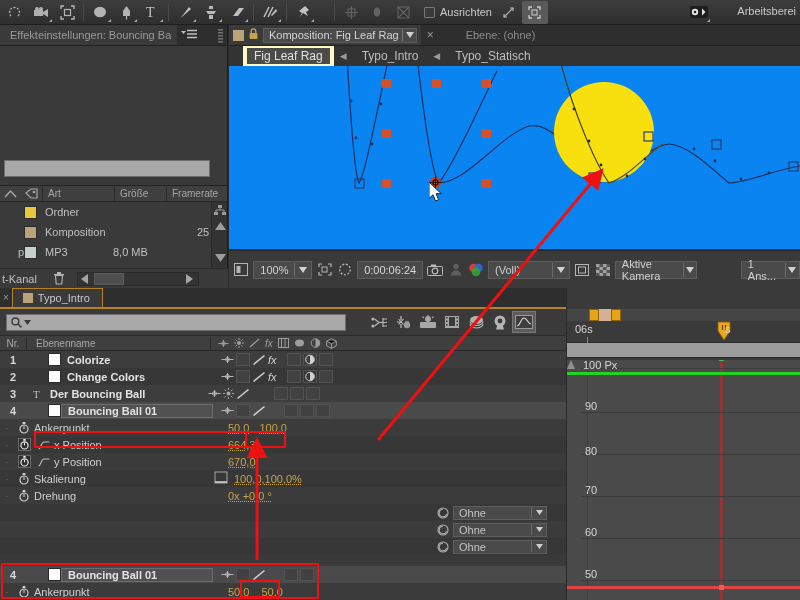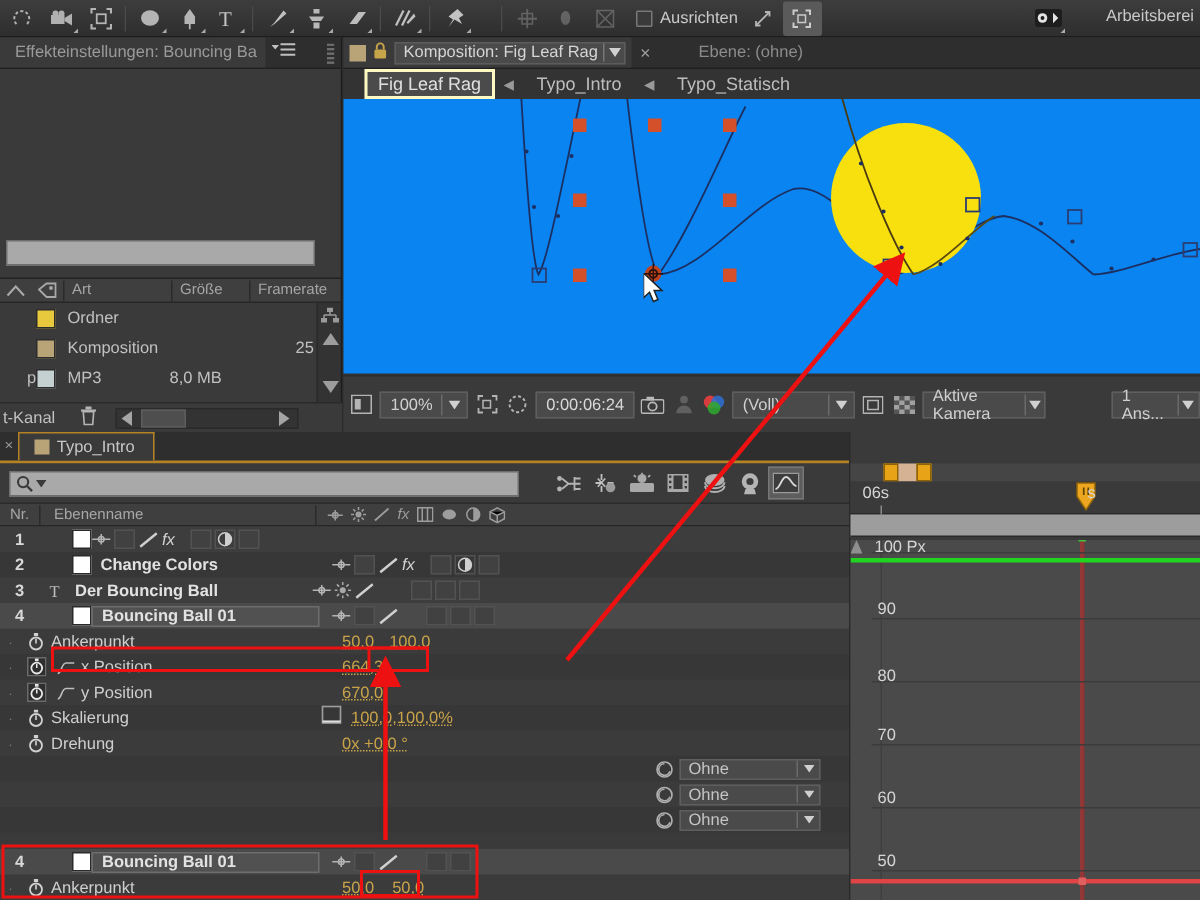--- a/index.html
+++ b/index.html
@@ -103,21 +103,21 @@
     background:#4a4a4a; border:1px solid #5c5c5c; height:15px;
     display:flex; align-items:center; padding:0 2px 0 5px; color:#d5d5d5; font-size:11px;
   }
   #comp-close { color:#9b9b9b; margin:0 6px; font-size:12px; }
   #ebene-label { color:#8c8c8c; font-size:11px; margin-left:26px; }
   #comp-breadcrumb {
     height:20px; display:flex; align-items:center; gap:0px;
     background:#333333; padding-left:14px; font-size:12px; color:#bdbdbd;
   }
   .crumb-cur {
-    background:#4b4b4b; border:2px solid #fef9c3; padding:1px 7px; color:#e0e0e0;
+    background:#4b4b4b; border:4px solid #fef9c3; padding:1px 7px; color:#e0e0e0;
   }
   .crumb { padding:1px 9px; color:#bdbdbd; }
   .crumb-sep { color:#9a9a9a; font-size:9px; }
   #canvas {
     position:absolute; left:0; top:41px; width:571px; height:183px;
     background:#0a84f0; overflow:hidden;
   }
   #comp-bottombar {
     position:absolute; left:0; bottom:0; width:571px; height:38px;
     background:#3a3a3a; display:flex; align-items:center; gap:4px; padding-left:4px;
@@ -761,20 +761,21 @@
           </svg>
       </span>
       <span style="width:6px;border-left:1px solid #2b2b2b;height:13px;margin-left:auto;"></span>
       <span style="width:146px;padding-left:4px;">Übergeordnet</span>
     </div>
 
     <div class="lrow even">
       <span class="lnum">1</span>
       <span class="leye"></span>
       <span class="lsw" style="background:#ffffff;"></span>
+      <span class="lname">Colorize</span>
       <span class="lswitches">
         <svg width="13" height="9" viewBox="0 0 13 9">
             <path d="M0.5 4.5 h12 M6.5 1 v7" stroke="#b4b4b4" stroke-width="1"></path>
             <circle cx="6.5" cy="4.5" r="1.9" fill="none" stroke="#b4b4b4"></circle>
           </svg>
         <span class="sqb"></span>
         <svg width="14" height="12" viewBox="0 0 14 12">
             <path d="M1.5 10.5 L12.5 1.5" stroke="#d0d0d0" stroke-width="1.6"></path>
           </svg>
         <span style="font-style:italic;color:#d2d2d2;font-size:11px;">fx</span>

